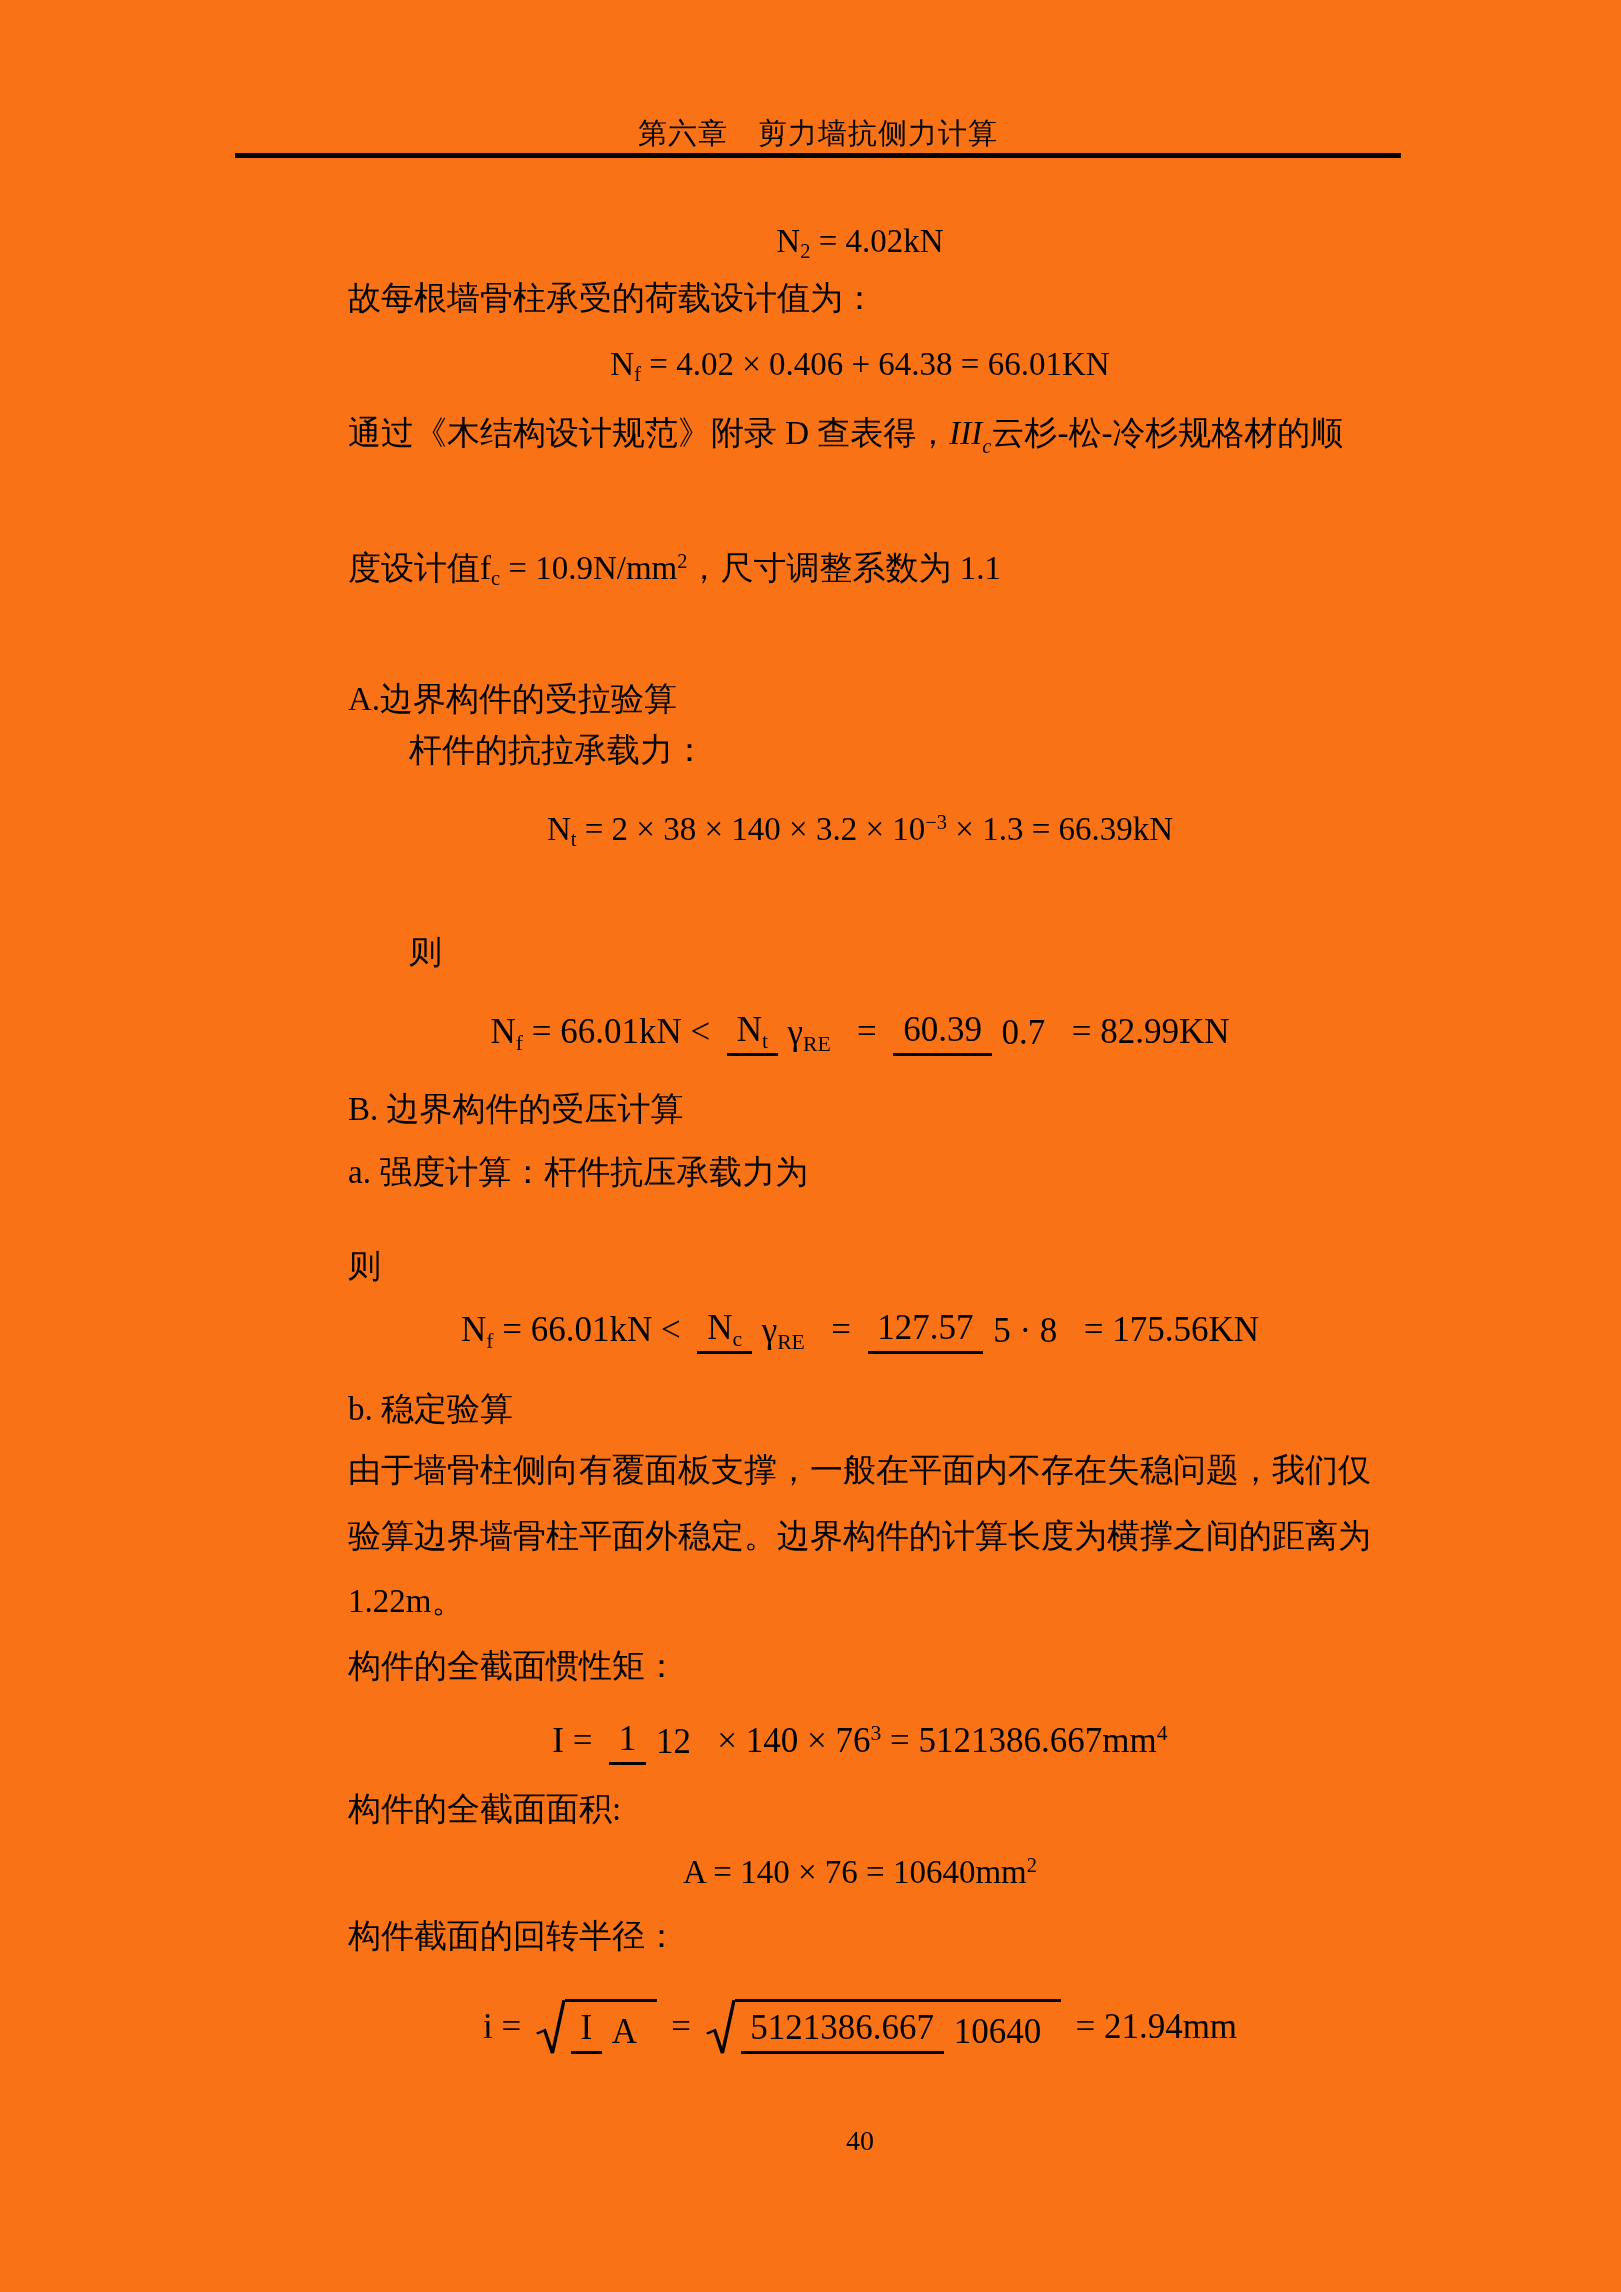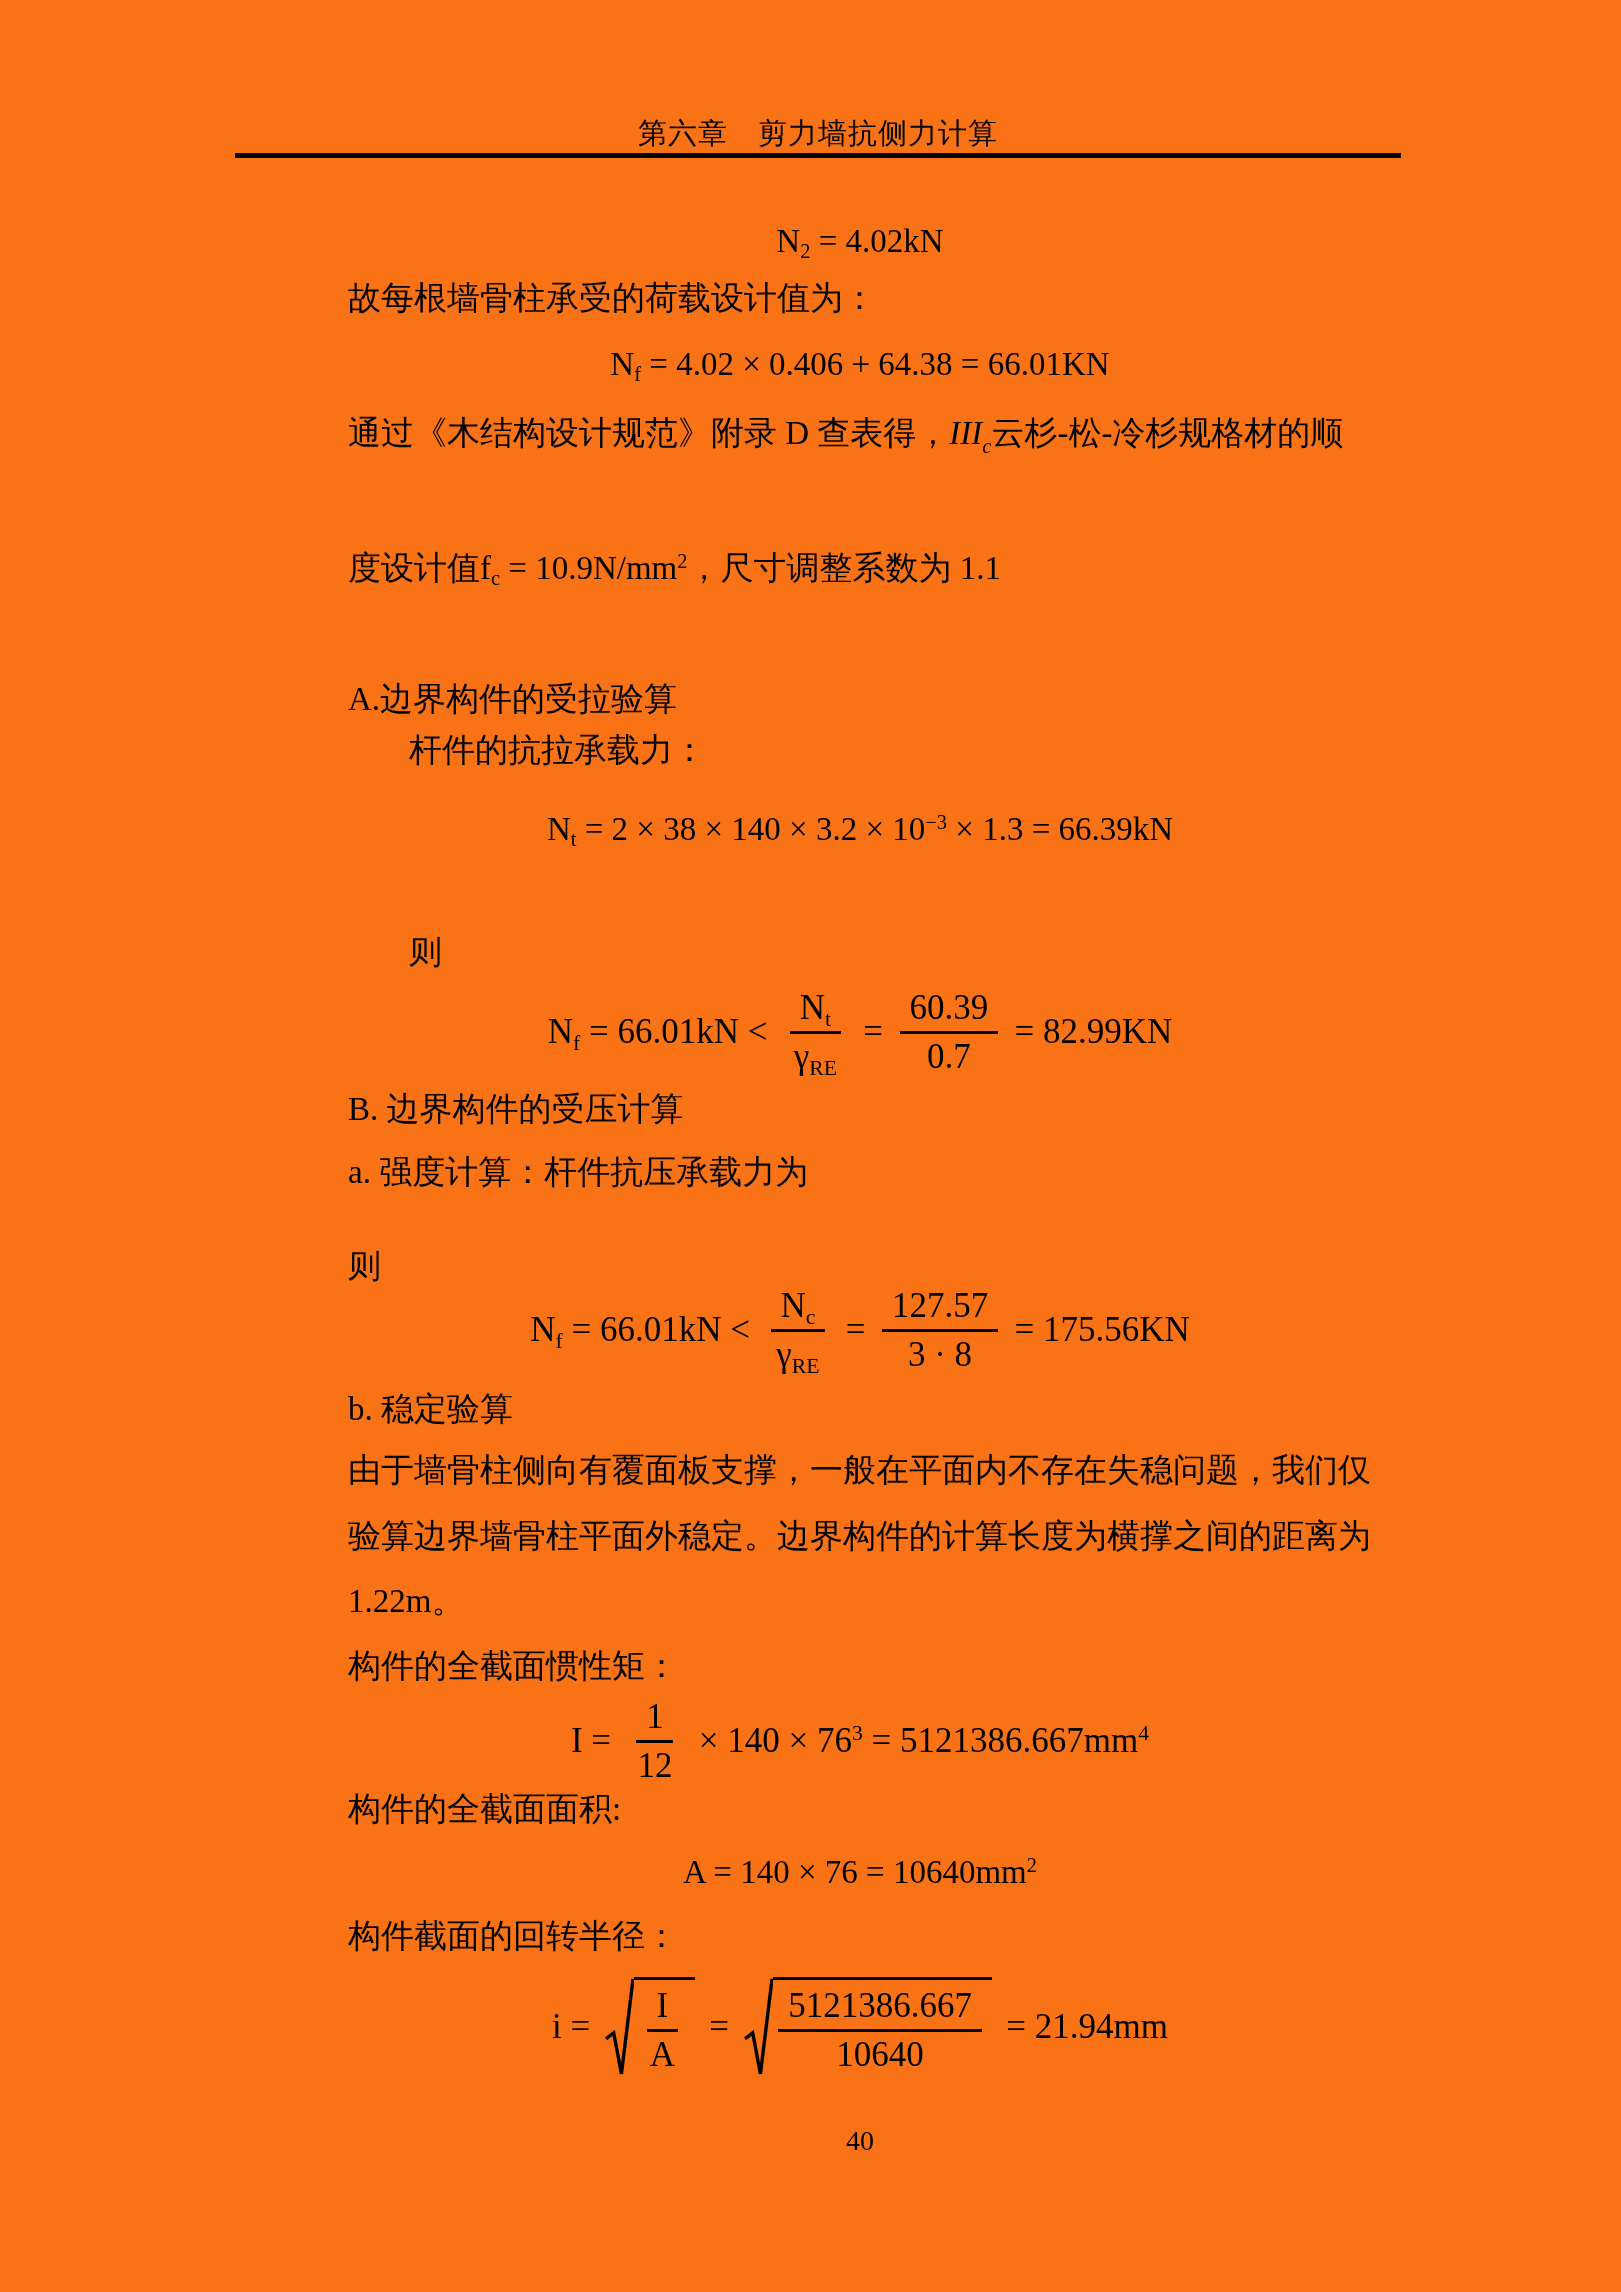--- a/index.html
+++ b/index.html
@@ -36,21 +36,21 @@
     display:flex;justify-content:center;align-items:center;
     font-size:35px;
   }
   .t{white-space:pre;}
   sub{font-size:0.62em;vertical-align:-0.3em;line-height:0;}
   sup{font-size:0.62em;vertical-align:0.55em;line-height:0;}
   .grade{font-style:italic;}
   .grade-sub{font-style:italic;font-size:0.62em;vertical-align:-0.45em;line-height:0;}
   
   .frac{
-    display:inline-flex;flex-direction:column;align-items:center;
+    display:inline-flex;align-items:center;
     margin:0 7.8px;line-height:1.2;white-space:pre;
   }
   .frac .num{border-bottom:3.9px solid #000;padding:0 9.8px 2px;}
   .frac .den{padding:2px 9.8px 0;}
   
   .sqrt{position:relative;display:inline-flex;padding-left:29px;margin:0 5.9px;}
   .sqrt .radsvg{position:absolute;left:0;top:0;width:29px;height:100%;}
   .radicand{border-top:3.9px solid #000;display:inline-flex;align-items:center;padding:5.9px 9.8px 0 5.9px;}
   .radicand .frac{margin:0;}
   
@@ -107,21 +107,21 @@
 
   <div class="eqflex" style="top:1276px;height:108px">
     <span class="t"><span>N</span><sub>f</sub><span> = 66.01kN &lt; </span></span>
     <span class="frac">
       <span class="num"><span>N</span><sub>c</sub></span>
       <span class="den"><span>γ</span><sub>RE</sub></span>
     </span>
     <span class="t"> = </span>
     <span class="frac">
       <span class="num">127.57</span>
-      <span class="den">3 · 8</span>
+      <span class="den">5 · 8</span>
     </span>
     <span class="t"> = 175.56KN</span>
   </div>
 
   <div class="line" style="top:1388px">b. 稳定验算</div>
 
   <div class="line" style="top:1515px">验算边界墙骨柱平面外稳定。边界构件的计算长度为横撑之间的距离为</div>
   <div class="line" style="top:1449px">由于墙骨柱侧向有覆面板支撑，一般在平面内不存在失稳问题，我们仅</div>
   <div class="line" style="top:1580px">1.22m。</div>
 

